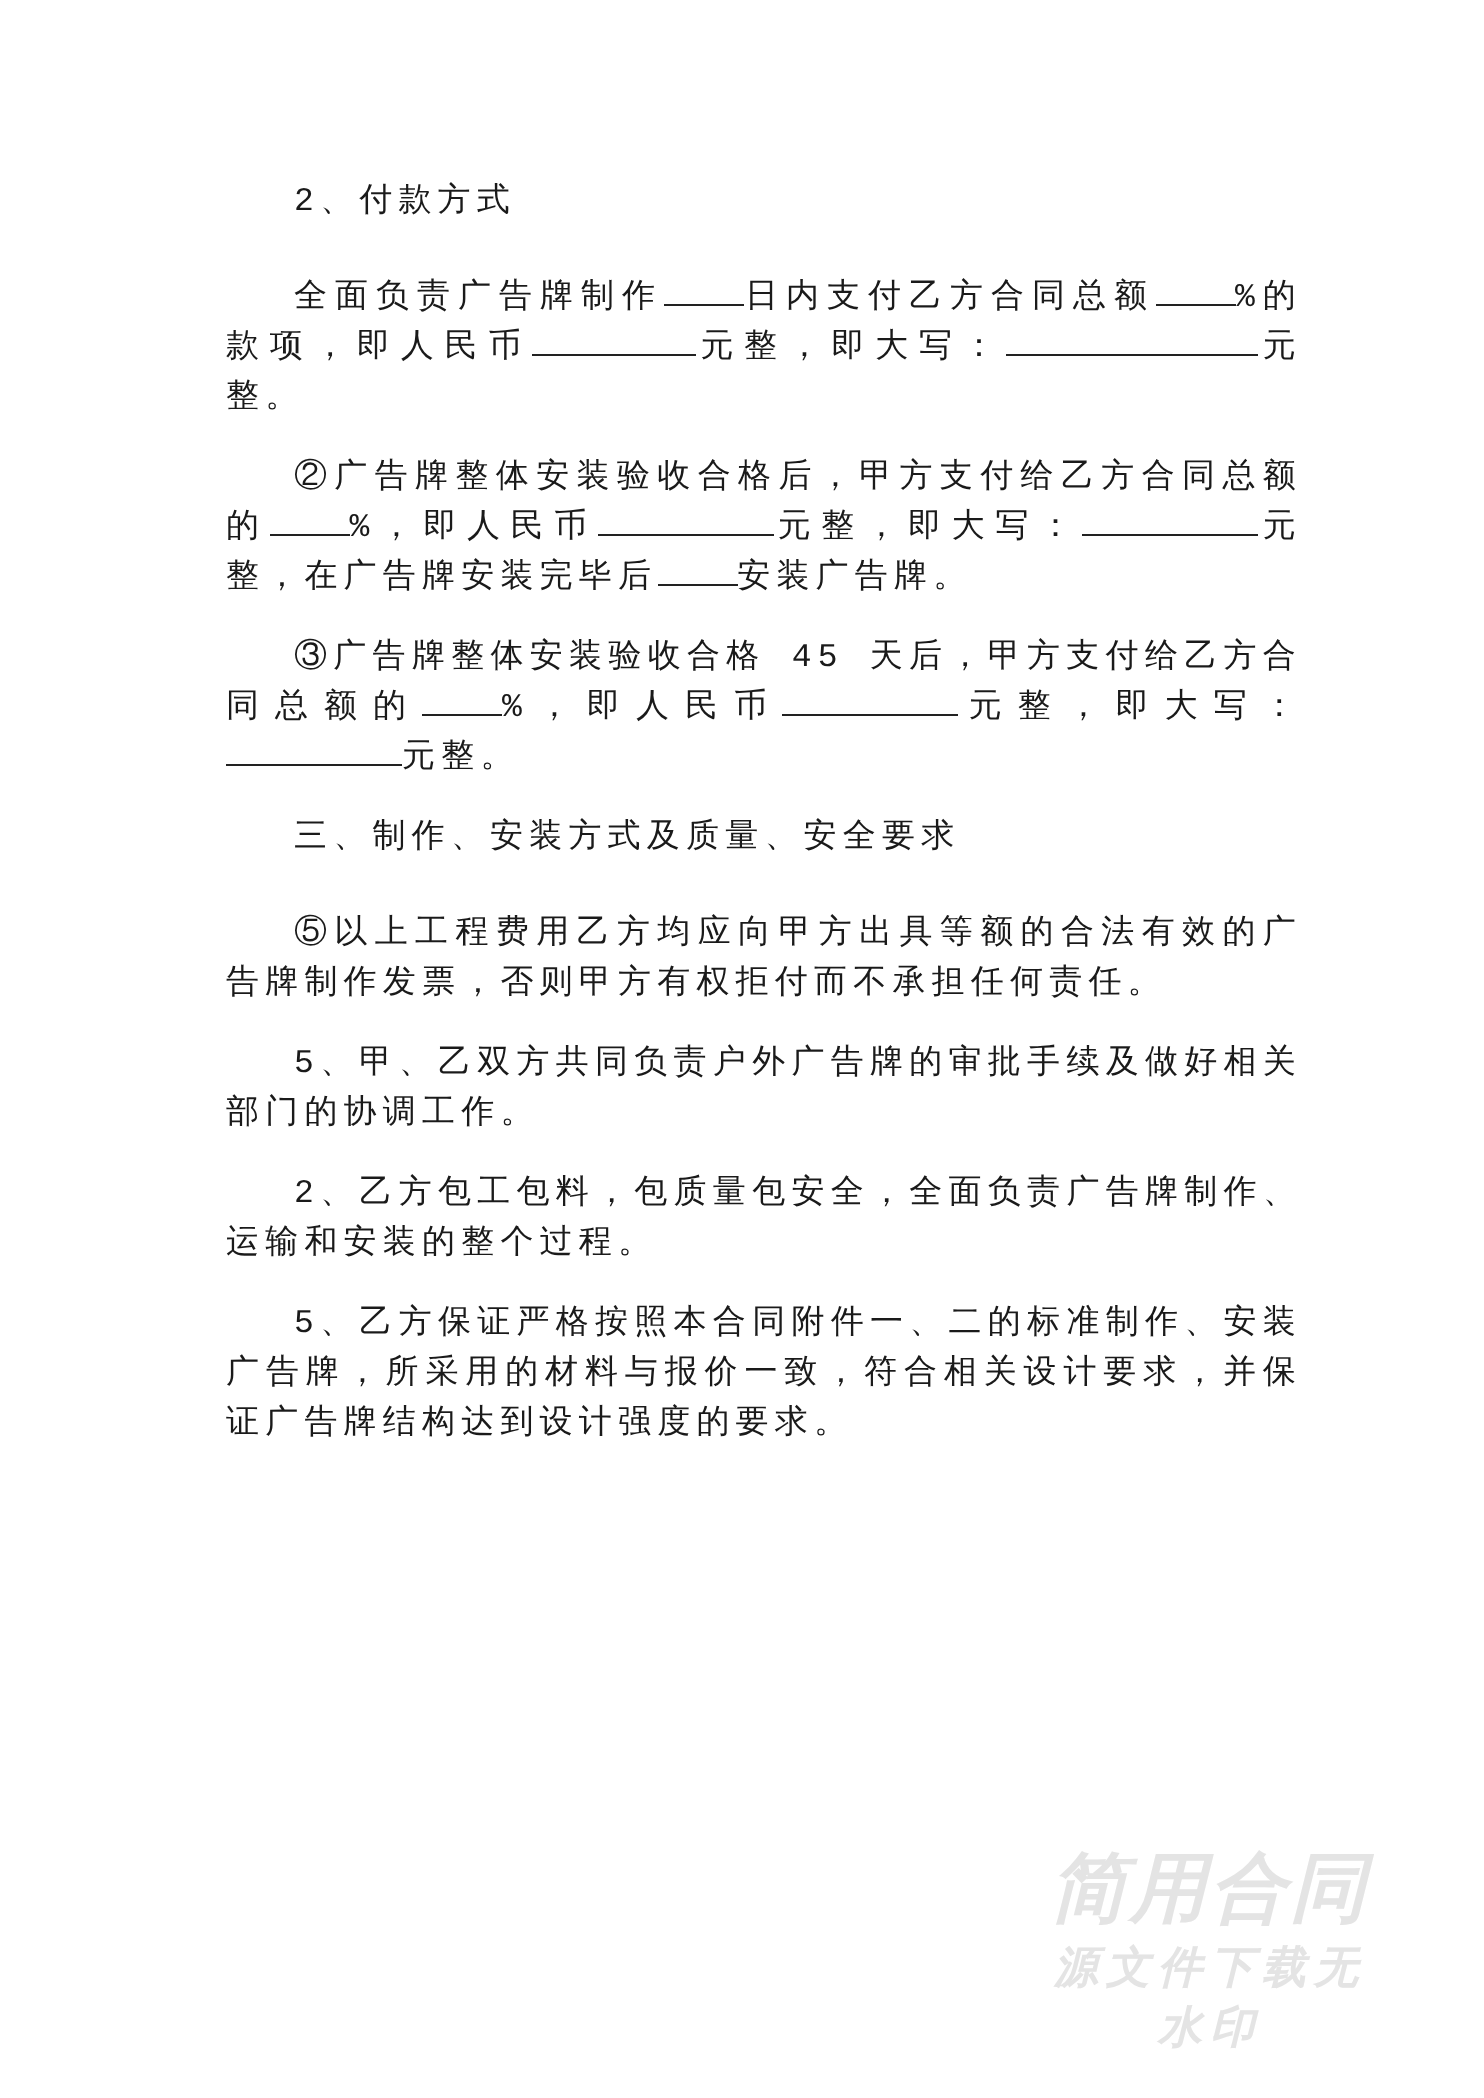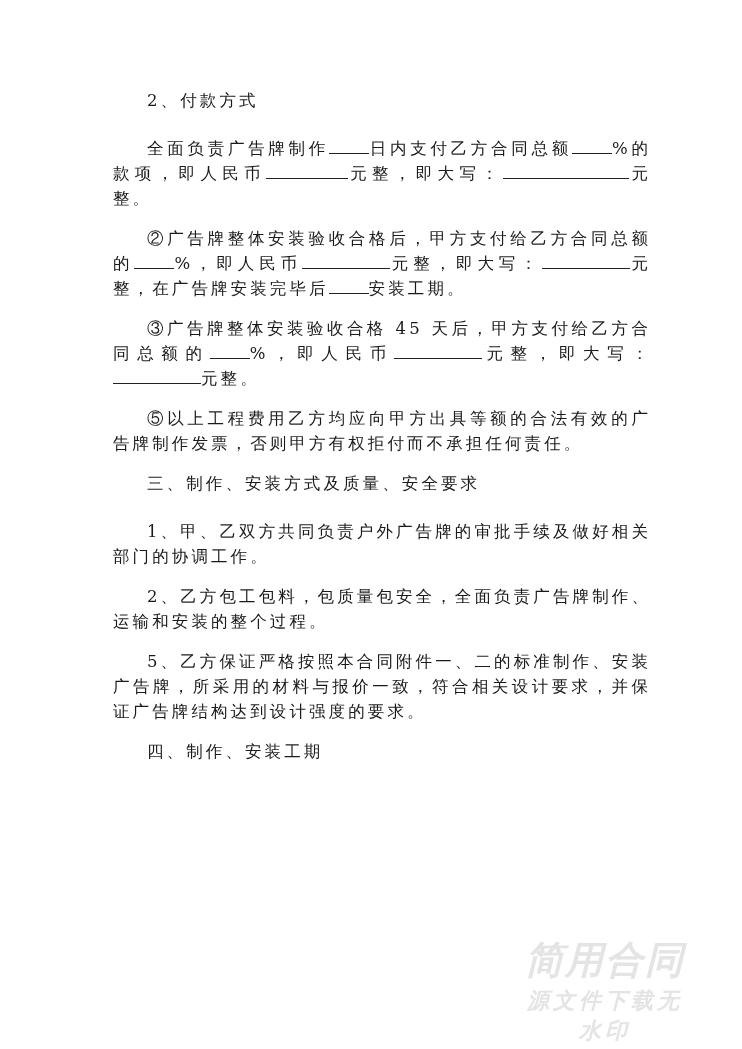--- a/index.html
+++ b/index.html
@@ -1,46 +1,45 @@
 <!DOCTYPE html>
 <html><head>
   <meta charset="utf-8">
   <style>
     html, body { margin: 0; padding: 0; background: #ffffff; }
     body { width: 742px; height: 1049px; position: relative; overflow: hidden;
       font-family: "DejaVu Serif", "Liberation Serif", serif; color: #1a1a1a; }
-    .page { position: absolute; left: 113px; top: 88px; width: 538px; }
+    .page { position: absolute; left: 113px; top: 88px; width: 538px; font-family: Liberation Mono, monospace; }
     .p { font-size: 16.5px; line-height: 25px; letter-spacing: 3.1px; margin: 0 0 15px 0; text-align: justify; text-indent: 34px; }
     .p.heading { margin-bottom: 23px; }
     .blank { display: inline-block; border-bottom: 1px solid #222; height: 14px; vertical-align: baseline; text-indent: 0; }
     .w5 { width: 40px; } .w10 { width: 82px; } .w11 { width: 88px; } .w12 { width: 126px; }
     .watermark { position: absolute; left: 515px; top: 922px; width: 180px; text-align: center; color: #e4e4e4;
-      font-family: "DejaVu Sans", sans-serif; font-weight: bold; font-style: italic; margin-top: 16px; }
+      font-family: "DejaVu Sans", sans-serif; font-weight: bold; font-style: italic; }
     .wm-main { font-size: 38px; letter-spacing: 2px; line-height: 44px; }
     .wm-sub { font-size: 22px; letter-spacing: 4px; line-height: 30px; margin-top: 4px; }
   </style>
 </head>
 <body>
 
 <div class="page">
   <p class="p heading">2、付款方式</p>
 
   <p class="p"><span>全面负责广告牌制作</span><span class="blank w5"></span><span>日内支付乙方合同总额</span><span class="blank w5"></span><span>%的款项，即人民币</span><span class="blank w10"></span><span>元整，即大写：</span><span class="blank w12"></span><span>元整。</span></p>
 
-  <p class="p"><span>②广告牌整体安装验收合格后，甲方支付给乙方合同总额的</span><span class="blank w5"></span><span>%，即人民币</span><span class="blank w11"></span><span>元整，即大写：</span><span class="blank w11"></span><span>元整，在广告牌安装完毕后</span><span class="blank w5"></span><span>安装工期。</span></p>
+  <p class="p"><span>②广告牌整体安装验收合格后，甲方支付给乙方合同总额的</span><span class="blank w5"></span><span>%，即人民币</span><span class="blank w11"></span><span>元整，即大写：</span><span class="blank w11"></span><span>元整，在广告牌安装完毕后</span><span class="blank w5"></span><span>安装广告牌。</span></p>
 
   <p class="p"><span>③广告牌整体安装验收合格 45 天后，甲方支付给乙方合同总额的</span><span class="blank w5"></span><span>%，即人民币</span><span class="blank w11"></span><span>元整，即大写：</span><span class="blank w11"></span><span>元整。</span></p>
 
 
+  <p class="p heading">三、制作、安装方式及质量、安全要求</p>
+
   <p class="p">⑤以上工程费用乙方均应向甲方出具等额的合法有效的广告牌制作发票，否则甲方有权拒付而不承担任何责任。</p>
-
-  <p class="p heading">三、制作、安装方式及质量、安全要求</p>
-  <p class="p">1、甲、乙双方共同负责户外广告牌的审批手续及做好相关部门的协调工作。</p>
+  <p class="p">5、甲、乙双方共同负责户外广告牌的审批手续及做好相关部门的协调工作。</p>
   <p class="p">2、乙方包工包料，包质量包安全，全面负责广告牌制作、运输和安装的整个过程。</p>
   <p class="p">5、乙方保证严格按照本合同附件一、二的标准制作、安装广告牌，所采用的材料与报价一致，符合相关设计要求，并保证广告牌结构达到设计强度的要求。</p>
 
-  <p class="p heading">四、制作、安装工期</p>
 </div>
 
 <div class="watermark">
   <div class="wm-main">简用合同</div>
   <div class="wm-sub">源文件下载无水印</div>
 </div>
 
 </body></html>

